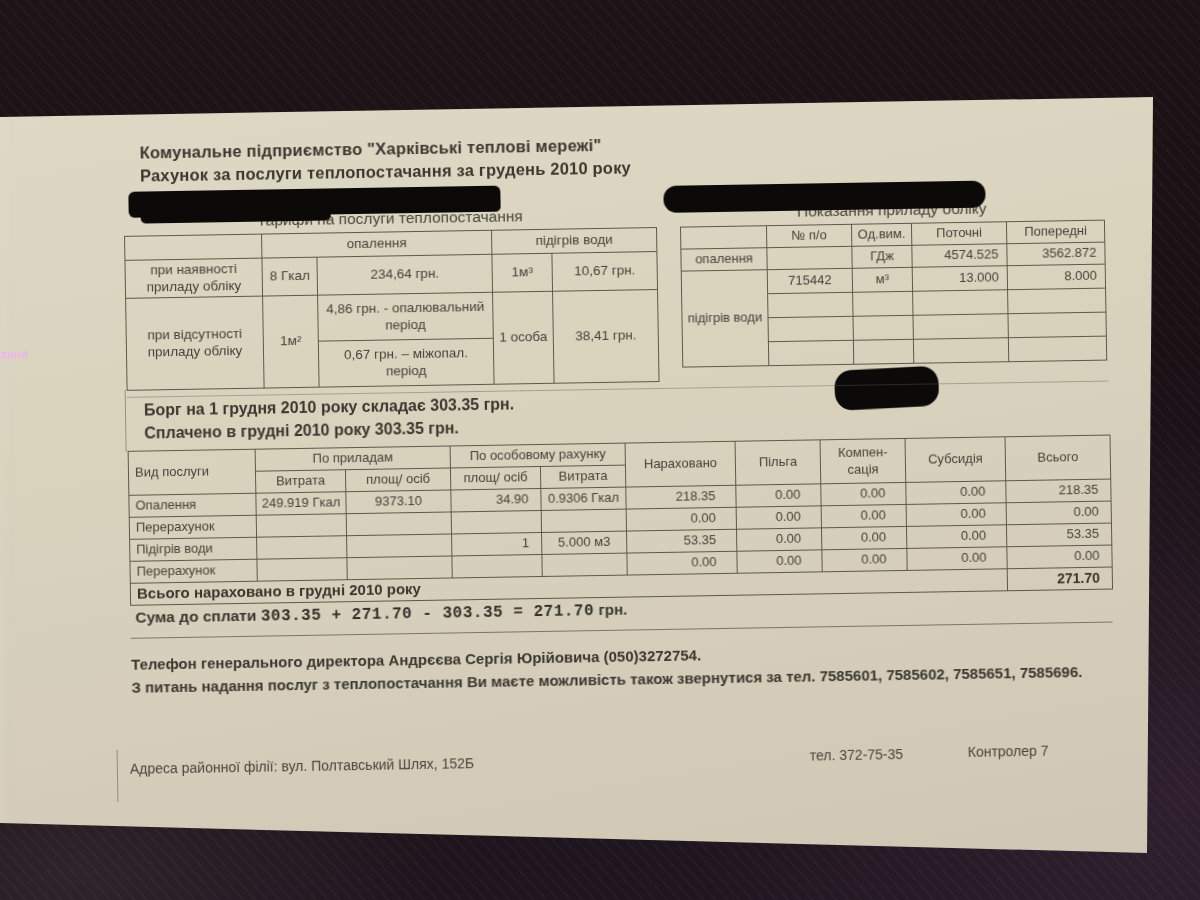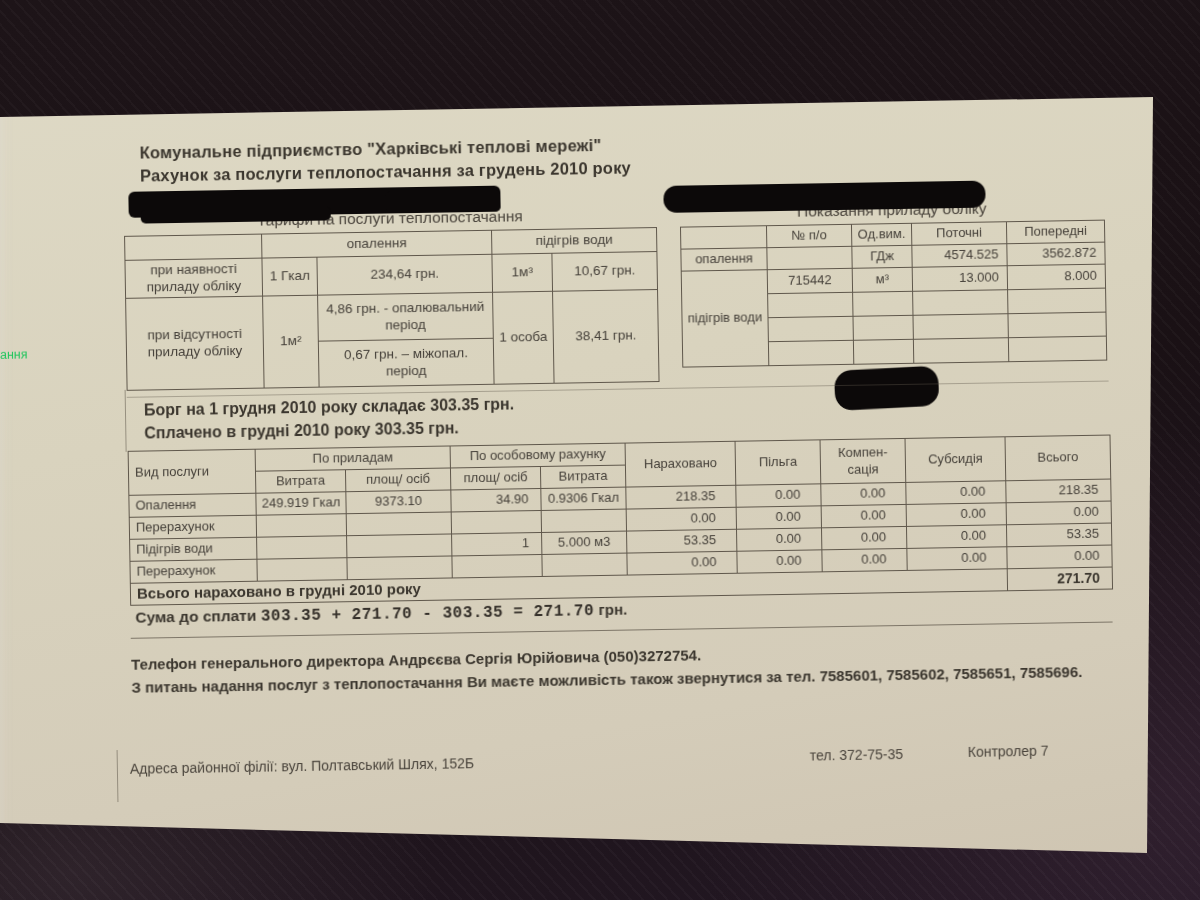--- a/index.html
+++ b/index.html
@@ -28,21 +28,21 @@
     position:absolute;left:0;top:0;width:1200px;height:900px;
     transform:rotate(-0.95deg);transform-origin:600px 470px;
     color:#46413a;filter:blur(0.2px);
   }
   .abs{position:absolute;}
   .title-line{font-size:16.5px;font-weight:bold;color:#3b362e;letter-spacing:.2px;white-space:nowrap;}
   .section-title{font-size:15.5px;color:#4a443c;text-align:center;white-space:nowrap;}
   .debt-line{font-size:16px;font-weight:bold;color:#3b362e;white-space:nowrap;}
   .notes-line{font-size:15px;font-weight:bold;color:#3b362e;line-height:23px;}
   .footer-text{font-size:14px;color:#4a443c;white-space:nowrap;}
-  .edge-fragment{font-size:12.5px;color:#22c55e;}
+  .edge-fragment{font-size:12.5px;color:#f0abfc;}
   table{border-collapse:collapse;table-layout:fixed;}
   td{
     border:1px solid #5f574b;font-size:13px;color:#46413a;
     vertical-align:middle;text-align:center;padding:1px 3px;overflow:hidden;
     line-height:1.25;
   }
   .tariff-table td{font-size:13.5px;}
   .al{text-align:left;padding-left:6px;}
   .ar8{text-align:right;padding-right:8px;}
   .ar12{text-align:right;padding-right:12px;}
@@ -86,21 +86,21 @@
         <col style="width:105px">
       </colgroup>
     <tbody>
         <tr style="height:24px">
       <td></td>
       <td colspan="2">опалення</td>
       <td colspan="2">підігрів води</td>
     </tr>
     <tr style="height:38px">
       <td>при наявності приладу обліку</td>
-      <td>1 Гкал</td>
+      <td>8 Гкал</td>
       <td>234,64 грн.</td>
       <td>1м³</td>
       <td>10,67 грн.</td>
     </tr>
     <tr style="height:46px">
       <td rowspan="2">при відсутності приладу обліку</td>
       <td rowspan="2">1м²</td>
       <td>4,86 грн. - опалювальний період</td>
       <td rowspan="2">1 особа</td>
       <td rowspan="2">38,41 грн.</td>

